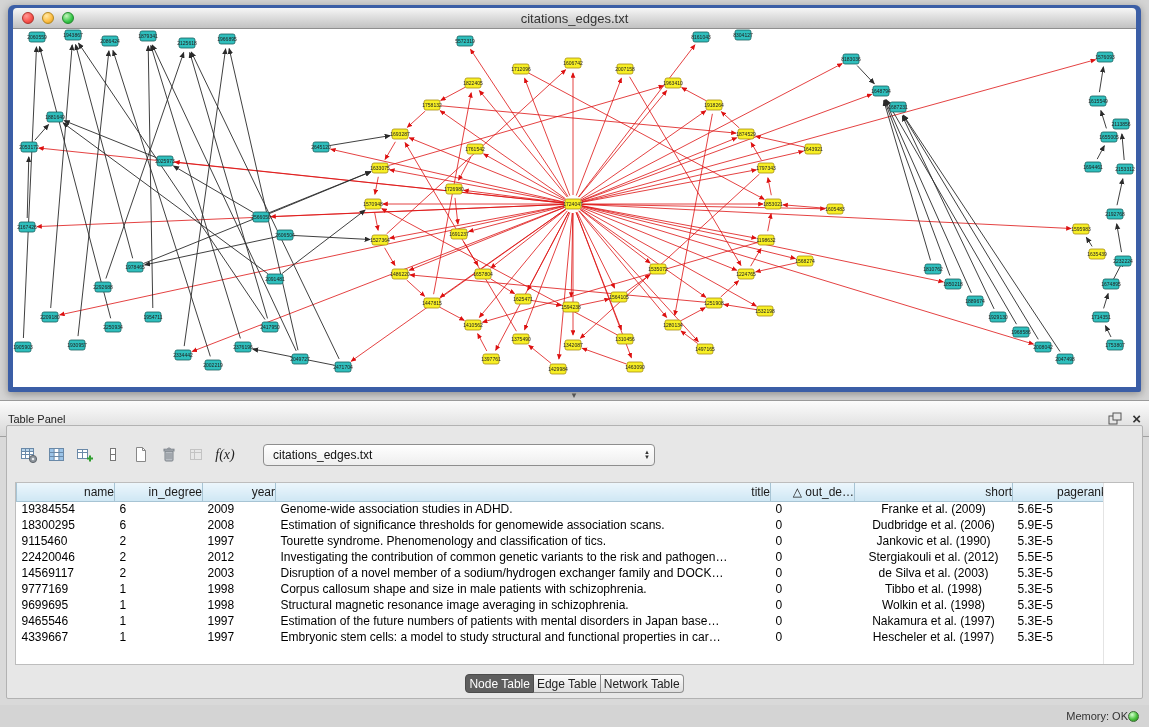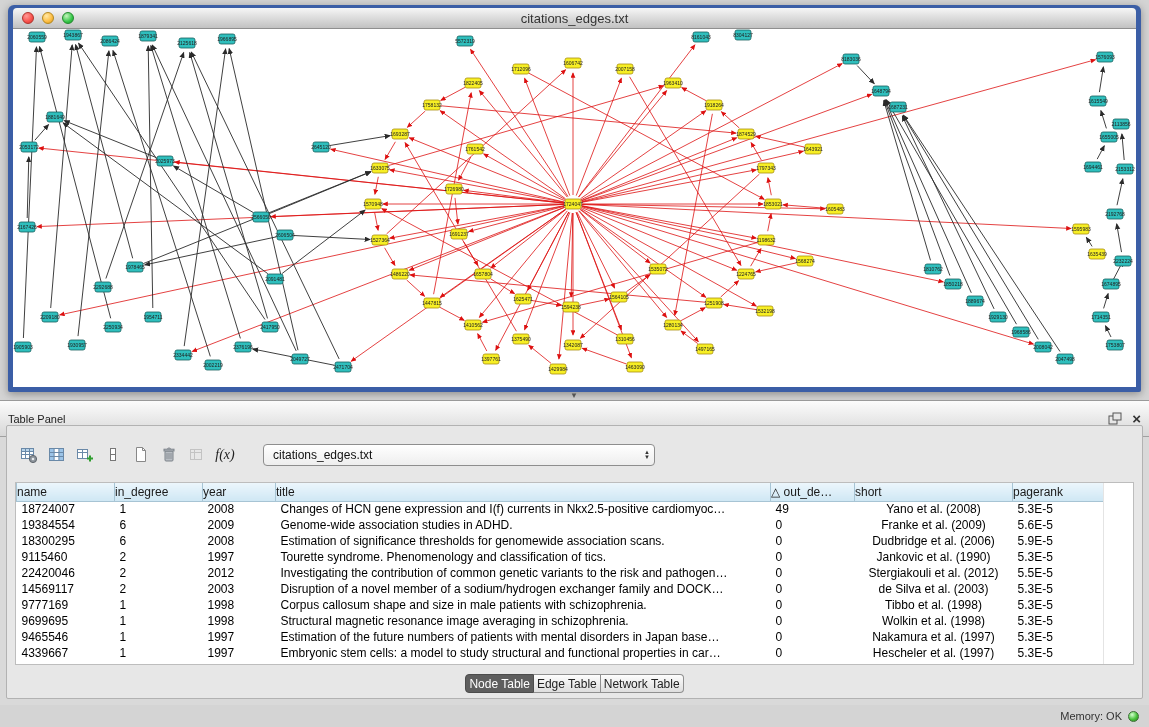--- a/index.html
+++ b/index.html
@@ -80,21 +80,21 @@
   }
   .combo-arrows { margin-left:auto; display:flex; flex-direction:column; align-items:center; font-size:6px; line-height:5px; color:#333; }
 
   
   .table-wrap {
     position:absolute; left:8px; right:8px; top:56px; height:183px;
     background:#ffffff; border:1px solid #bdbdbd; overflow:hidden;
   }
   table { border-collapse:collapse; table-layout:fixed; width:1091px; font-size:12px; }
   th {
-    height:18px; font-weight:normal; color:#1a1a1a; text-align:left;
+    height:18px; font-weight:normal; color:#1a1a1a; text-align:right;
     background:linear-gradient(#ecf6fc, #cfe7f4);
     border:1px solid #a7c4d4; border-top:none;
     overflow:hidden; white-space:nowrap;
   }
   td {
     height:16px; padding:0 5px; white-space:nowrap; overflow:hidden;
     color:#000; background:#fff;
   }
   td.c5 { text-align:center; }
   .scroll-strip { position:absolute; right:0; top:0; bottom:0; width:30px; background:#fff; border-left:1px solid #e4e4e4; }
@@ -111,21 +111,21 @@
   }
   .tab + .tab { border-left:none; }
   .tab:first-child { border-radius:4px 0 0 4px; }
   .tab:last-child  { border-radius:0 4px 4px 0; }
   .tab.active { background:#5e5e5e; color:#fff; border-color:#4c4c4c; }
 
   
   .status-bar {
     position:absolute; left:0; top:705px; width:1149px; height:22px;
     display:flex; align-items:center; justify-content:flex-end;
-    padding-right:10px; gap:6px; font-size:11px; color:#333;
+    padding-right:10px; font-size:11px; color:#333;
   }
   .mem-dot {
     width:11px; height:11px; border-radius:50%;
     background:radial-gradient(circle at 35% 30%, #d4ffd0, #49c23c 55%, #2a7f1f);
     border:1px solid #3c6e35; display:inline-block;
   }
 </style>
 </head>
 <body>
 
@@ -773,29 +773,20 @@
                 <th>in_degree</th>
                 <th>year</th>
                 <th>title</th>
                 <th>△ out_de…</th>
                 <th>short</th>
                 <th>pagerank</th>
               </tr>
             </thead>
           <tbody id="tbody">
               <tr>
-                <td class="c0">18724007</td>
-                <td class="c1">1</td>
-                <td class="c2">2008</td>
-                <td class="c3">Changes of HCN gene expression and I(f) currents in Nkx2.5-positive cardiomyoc…</td>
-                <td class="c4">49</td>
-                <td class="c5">Yano et al. (2008)</td>
-                <td class="c6">5.3E-5</td>
-              </tr>
-              <tr>
                 <td class="c0">19384554</td>
                 <td class="c1">6</td>
                 <td class="c2">2009</td>
                 <td class="c3">Genome-wide association studies in ADHD.</td>
                 <td class="c4">0</td>
                 <td class="c5">Franke et al. (2009)</td>
                 <td class="c6">5.6E-5</td>
               </tr>
               <tr>
                 <td class="c0">18300295</td>

